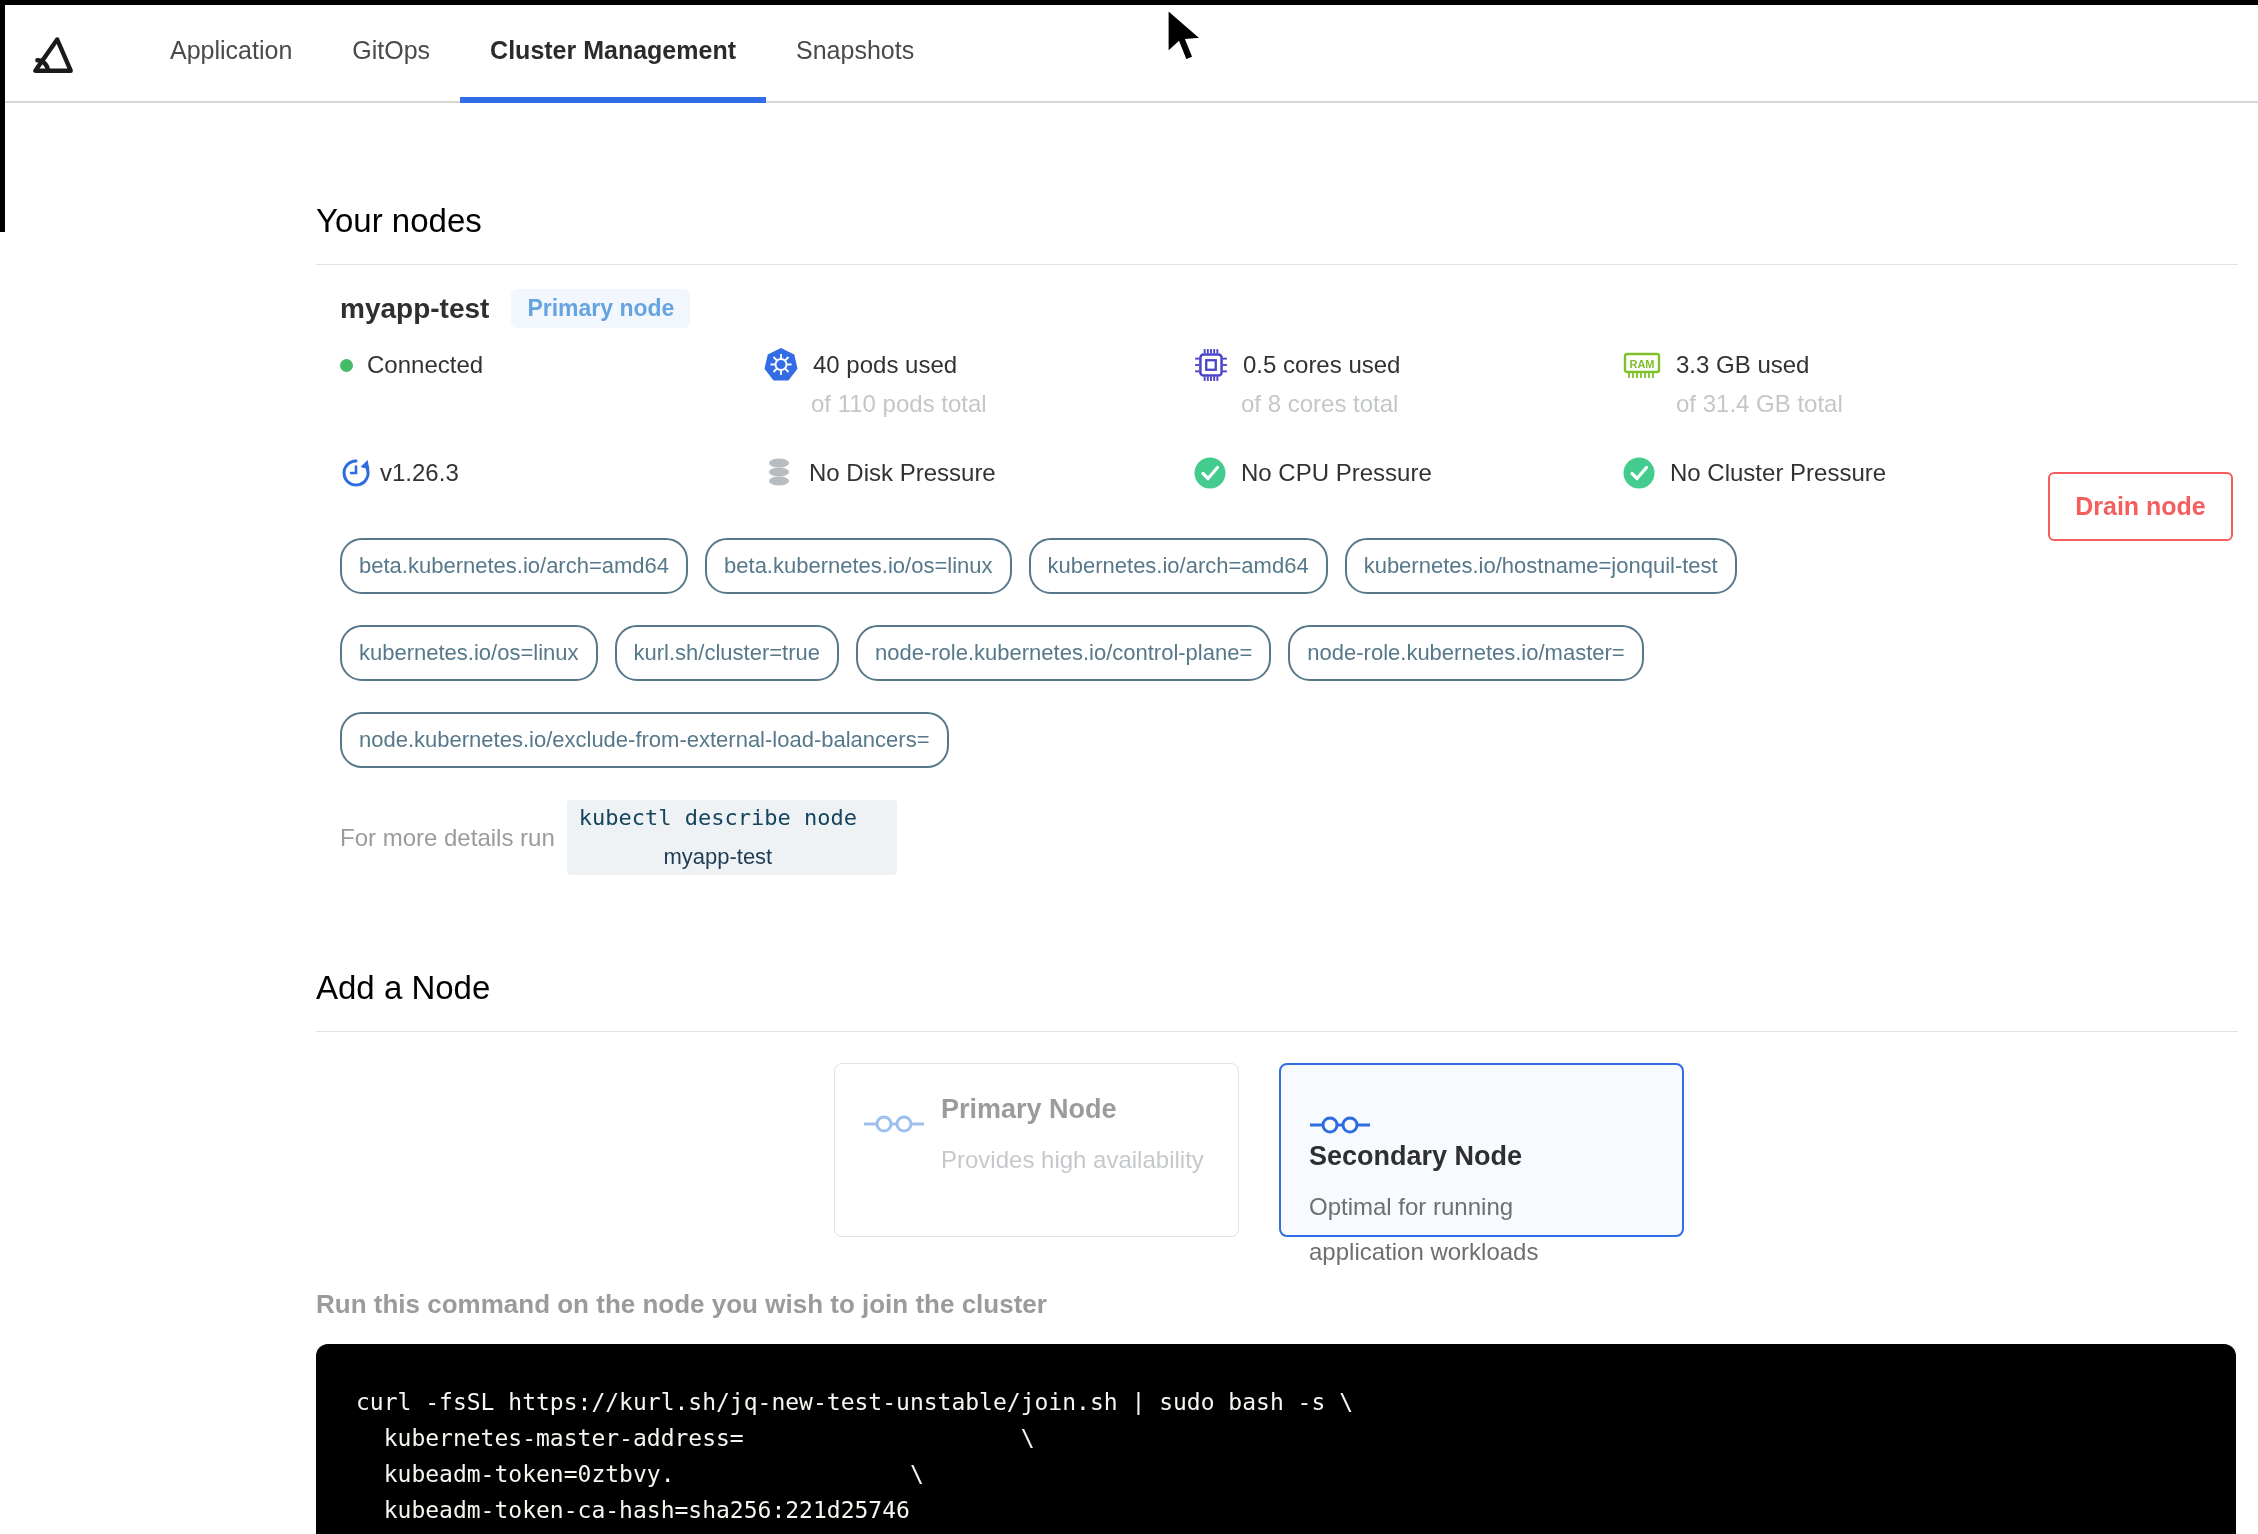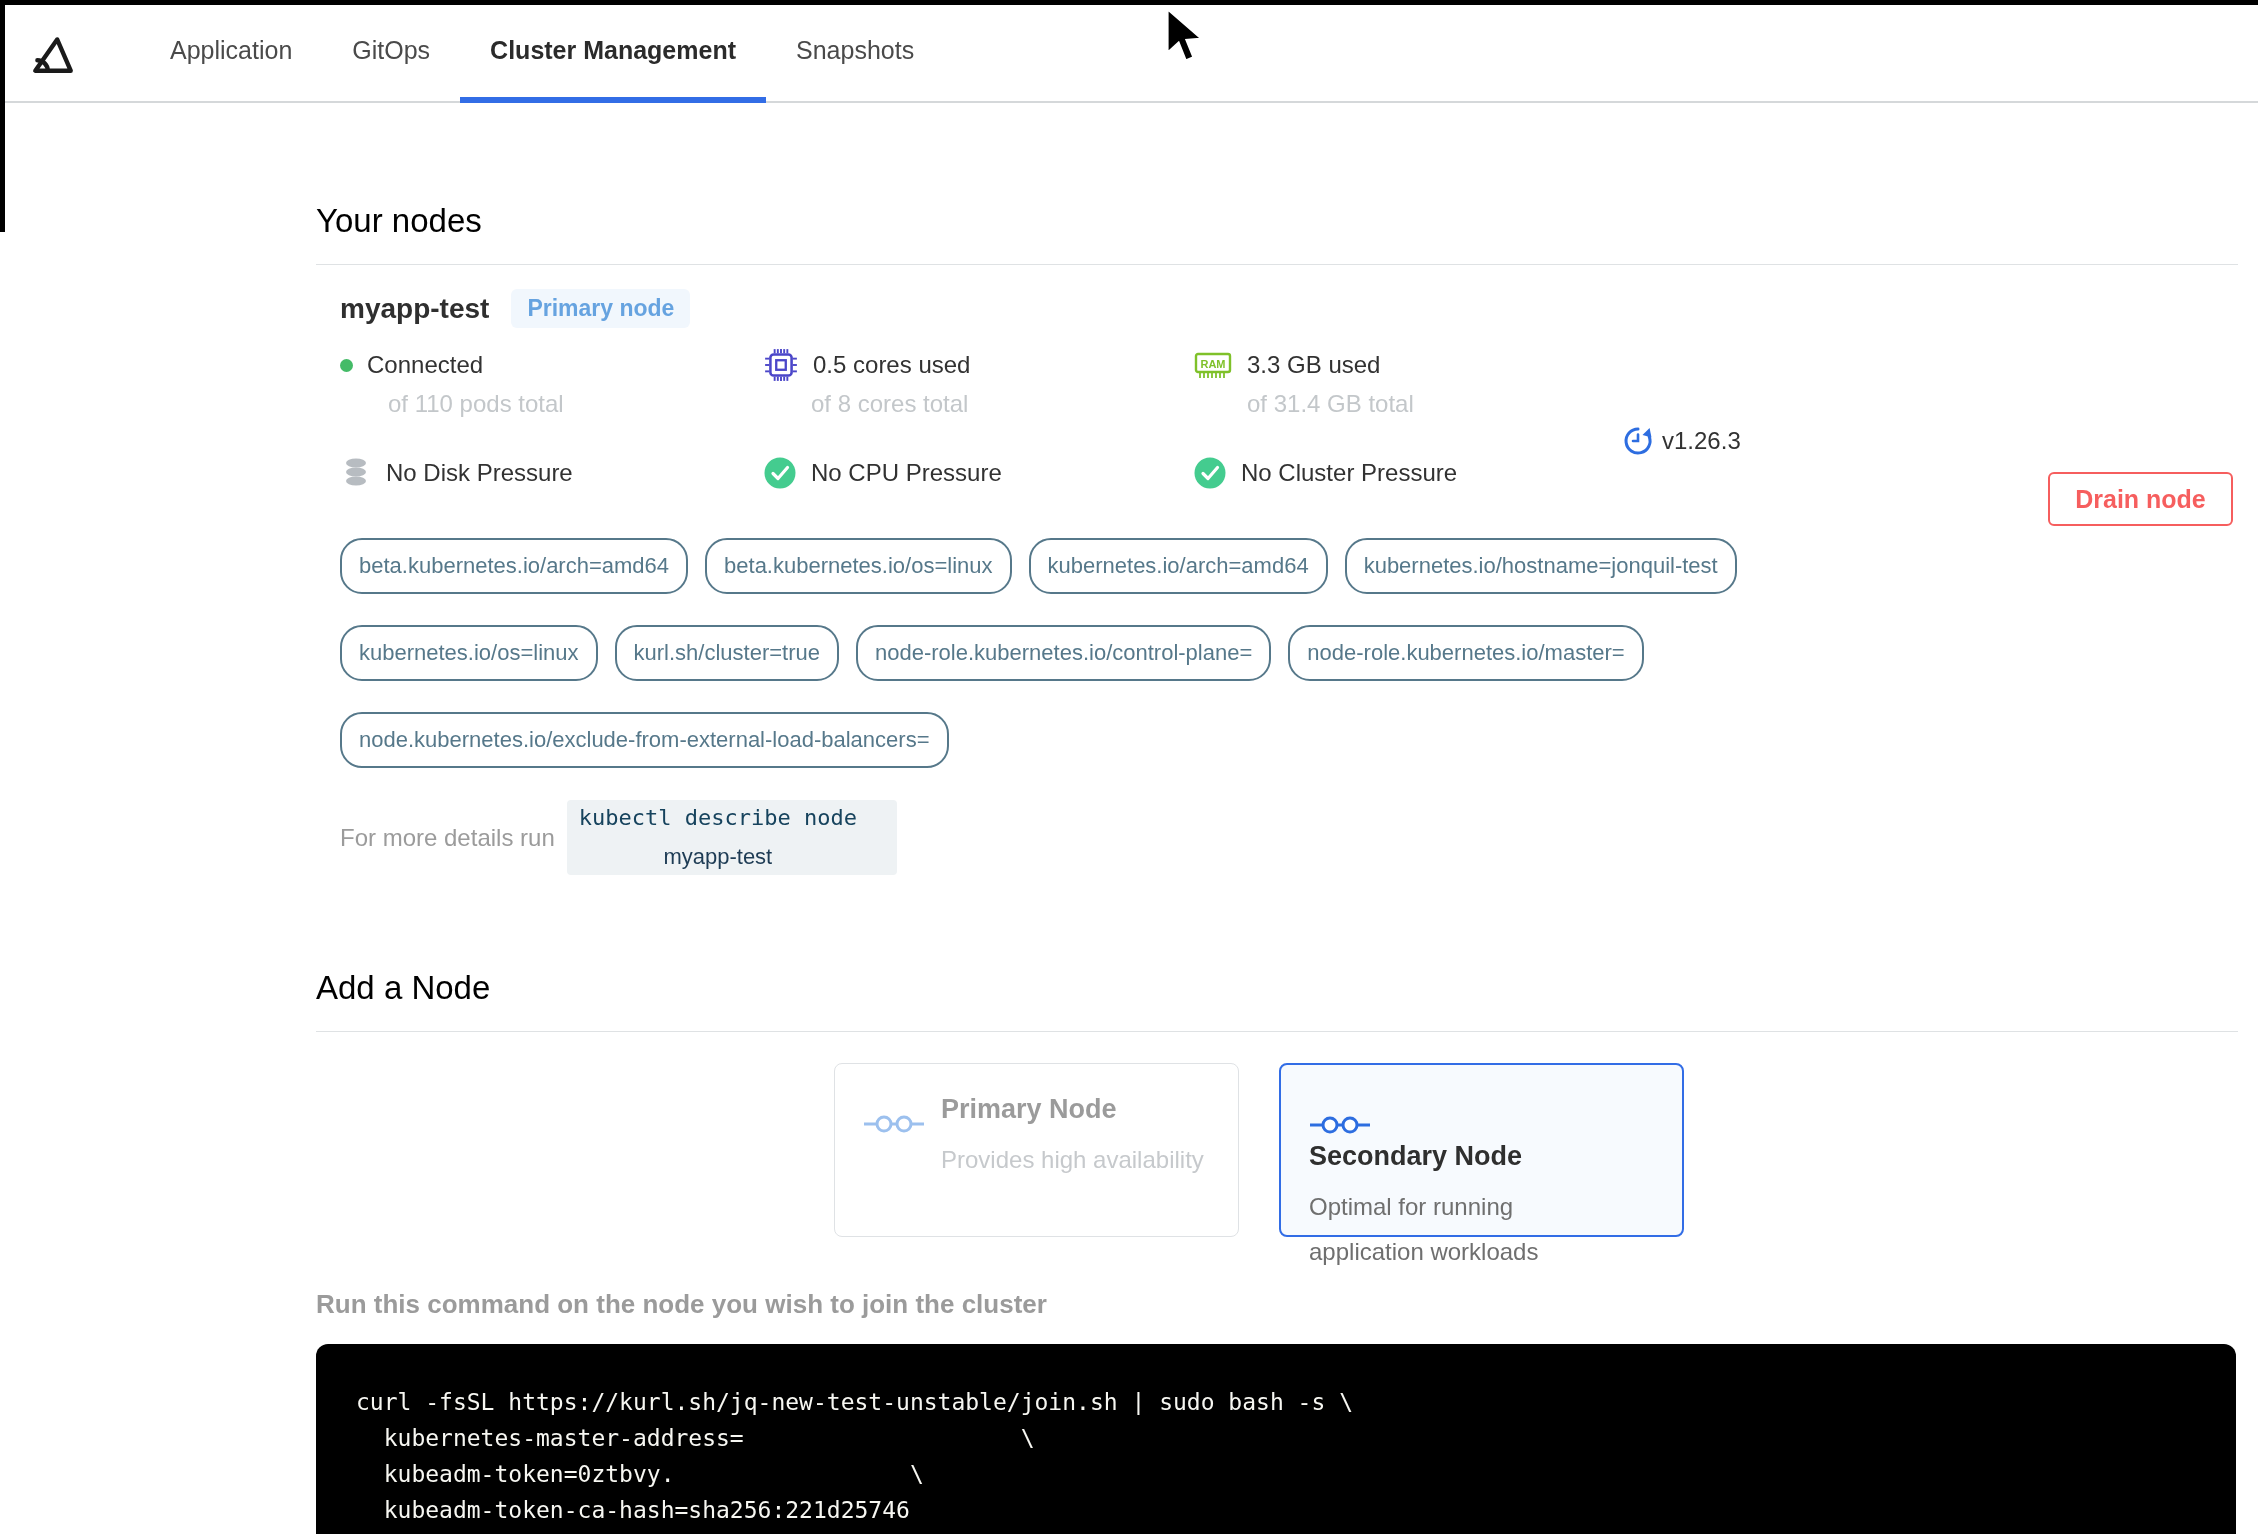--- a/index.html
+++ b/index.html
@@ -31,21 +31,21 @@
   .node-name { font-size:28px; font-weight:700; color:#2f2f2f; }
   .badge { margin-left:22px; background:#f1f7fd; color:#66a3e0; font-size:23px; font-weight:600;
     padding:6px 16px; border-radius:6px; }
 
   .metrics { margin-top:14px; display:grid; grid-template-columns:423px 430px 429px 1fr;
     grid-template-rows:46px 44px 18px 46px; align-items:center; }
   .mcell { display:flex; align-items:center; gap:14px; font-size:24px; font-weight:500; color:#323232; }
   .msub  { font-size:24px; color:#c3c7ca; padding-left:0; align-self:start; margin-top:2px; }
   .msub.indent { padding-left:48px; }
   .dot { width:13px; height:13px; border-radius:50%; background:#44bb67; display:inline-block; }
-  .drain { position:absolute; left:1708px; top:183px; width:185px; height:54px; background:#fff;
+  .drain { position:absolute; left:1708px; top:183px; width:185px; height:69px; background:#fff;
     border:2px solid #f65e5e; border-radius:6px; color:#f65e5e; font-size:25px; font-weight:700;
     display:flex; align-items:center; justify-content:center; cursor:pointer; }
 
   .pills { margin-top:30px; display:flex; flex-direction:column; gap:19px; }
   .pill-row { display:flex; gap:17px; }
   .pill { border:2px solid #56788a; color:#56788a; font-size:22px; font-weight:500;
     padding:13px 17px; border-radius:22px; white-space:nowrap;margin-top:12px; }
 
   .details { margin-top:32px; display:flex; align-items:center; font-size:24px; color:#9b9b9b; }
   .code-chip { margin-left:12px; background:#eef2f4; border-radius:4px; padding:5px 40px 5px 12px;
@@ -101,20 +101,37 @@
     <div class="name-row">
       <span class="node-name">myapp-test</span>
       <span class="badge">Primary node</span>
     </div>
 
     <div class="metrics">
 
       <div class="mcell">
         <span class="dot"></span>
         <span>Connected</span>
+      </div>
+      <div class="mcell">
+        <svg width="36" height="36" viewBox="0 0 34 34">
+          <polygon points="17,1 29.5,7 32.6,20.6 24,31.6 10,31.6 1.4,20.6 4.5,7" fill="#326de6"></polygon>
+          <circle cx="17" cy="16.5" r="5.2" fill="none" stroke="#fff" stroke-width="1.8"></circle>
+          <g stroke="#fff" stroke-width="1.8">
+            <line x1="17" y1="11.3" x2="17" y2="6.5"></line>
+            <line x1="17" y1="21.7" x2="17" y2="26.5"></line>
+            <line x1="11.8" y1="16.5" x2="7" y2="16.5"></line>
+            <line x1="22.2" y1="16.5" x2="27" y2="16.5"></line>
+            <line x1="13.3" y1="12.8" x2="9.9" y2="9.4"></line>
+            <line x1="20.7" y1="20.2" x2="24.1" y2="23.6"></line>
+            <line x1="13.3" y1="20.2" x2="9.9" y2="23.6"></line>
+            <line x1="20.7" y1="12.8" x2="24.1" y2="9.4"></line>
+          </g>
+        </svg>
+        <span>40 pods used</span>
       </div>
       <div class="mcell">
         <svg width="36" height="36" viewBox="0 0 34 34">
           <rect x="7" y="7" width="20" height="20" rx="3" fill="none" stroke="#4b46c9" stroke-width="2.4"></rect>
           <rect x="12.5" y="12.5" width="9" height="9" fill="none" stroke="#4b46c9" stroke-width="2.2"></rect>
           <g stroke="#4b46c9" stroke-width="1.8">
             <line x1="11" y1="6" x2="11" y2="2"></line>
               <line x1="14" y1="6" x2="14" y2="2"></line>
               <line x1="17" y1="6" x2="17" y2="2"></line>
               <line x1="20" y1="6" x2="20" y2="2"></line>

